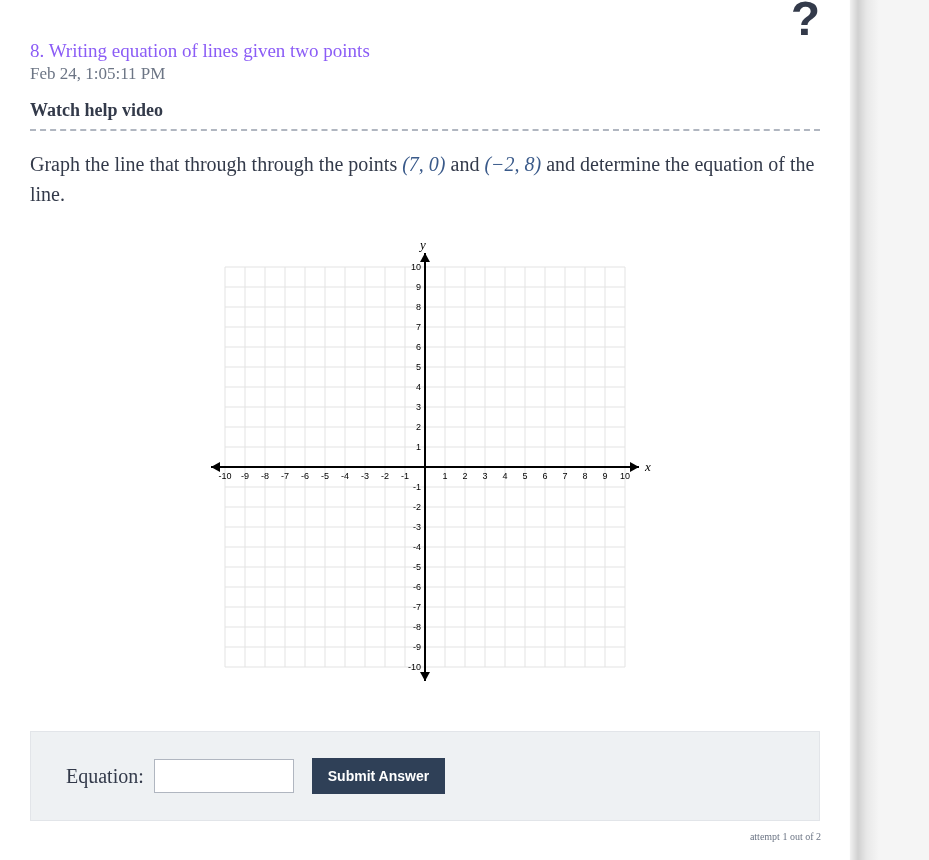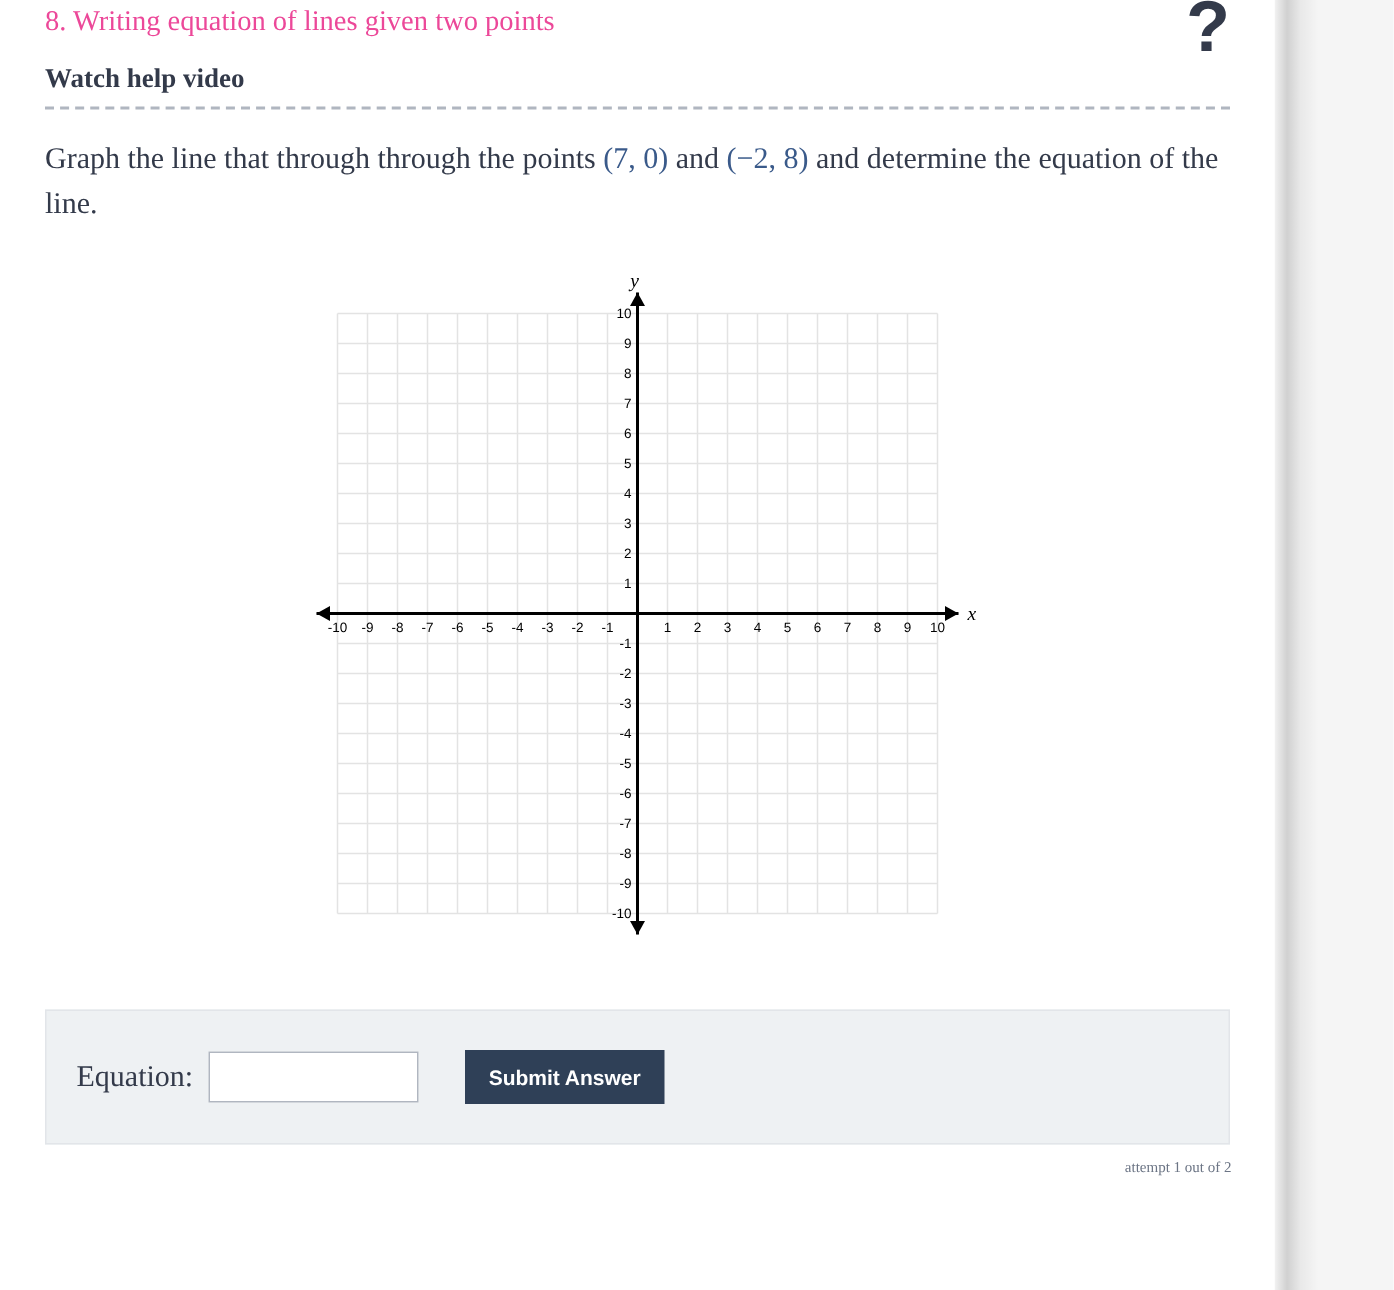--- a/index.html
+++ b/index.html
@@ -24,21 +24,22 @@
     background: white;
     width: 850px;
     min-height: 100%;
     padding: 0 30px 20px 30px;
     position: relative;
   }
   .header-area { padding-top: 4px; }
   .problem-title {
     font-family: "Comic Sans MS", cursive;
     font-size: 19px;
-    color: #ec4899;
+    color: #8b5cf6;
+    margin-top: 36px;
   }
   .timestamp {
     font-family: "Comic Sans MS", cursive;
     font-size: 17px;
     color: #6c7585;
     margin-top: 2px;
   }
   .watch-link {
     display: inline-block;
     font-family: "Comic Sans MS", cursive;
@@ -64,32 +65,32 @@
     border: none;
     border-top: 2px dashed #b0b6c0;
     margin: 0 0 18px 0;
   }
   .question {
     font-family: Georgia, serif;
     font-size: 20px;
     color: #333a4a;
     line-height: 1.5;
   }
-  .math-point { color: #3a5a8a; }
+  .math-point { color: #3a5a8a; font-style: italic; }
   .chart-wrap {
     width: 100%;
     display: flex;
     justify-content: center;
     margin: 28px 0 34px 0;
   }
   svg.graph { font-family: Arial, sans-serif; }
   .answer-box {
     background: #eef1f3;
     border: 1px solid #e2e5e9;
-    padding: 26px 20px;
+    padding: 26px 35px;
     display: flex;
     align-items: center;
     gap: 10px;
     position: relative;
   }
   .eq-label {
     font-family: Georgia, serif;
     font-size: 20px;
     color: #333a4a;
   }
@@ -103,40 +104,41 @@
   }
   .submit-btn {
     background: #2f4057;
     color: white;
     border: none;
     font-family: Arial, sans-serif;
     font-size: 14px;
     font-weight: bold;
     padding: 10px 16px;
     cursor: pointer;
-    margin-left: 21px;
+    margin-left: 8px;
   }
   .attempt {
     position: absolute;
     right: -2px;
     bottom: -22px;
     font-family: Georgia, serif;
     font-size: 10px;
     color: #6c7585;
   }
 </style>
 </head>
 <body>
 
 <div class="content">
 
   <div class="help-icon">?</div>
 
   <div class="header-area">
     <div class="problem-title">8. Writing equation of lines given two points</div>
+    <div class="timestamp">Feb 24, 1:05:11 PM</div>
     <a class="watch-link">Watch help video</a>
   </div>
 
   <hr class="divider">
 
   <p class="question">
     <span>Graph the line that through through the points </span><span class="math-point">(7, 0)</span><span> and </span><span class="math-point">(−2, 8)</span><span> and determine the equation of the line.</span>
   </p>
 
   <div class="chart-wrap">

